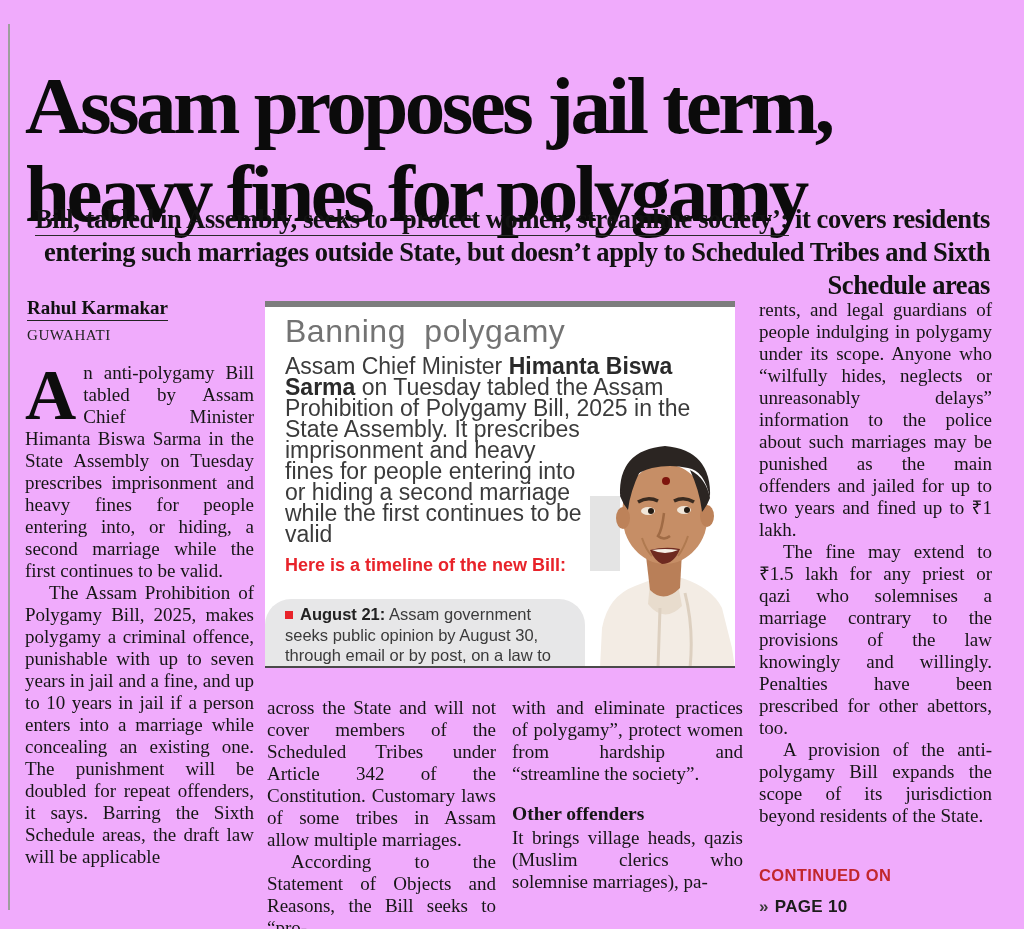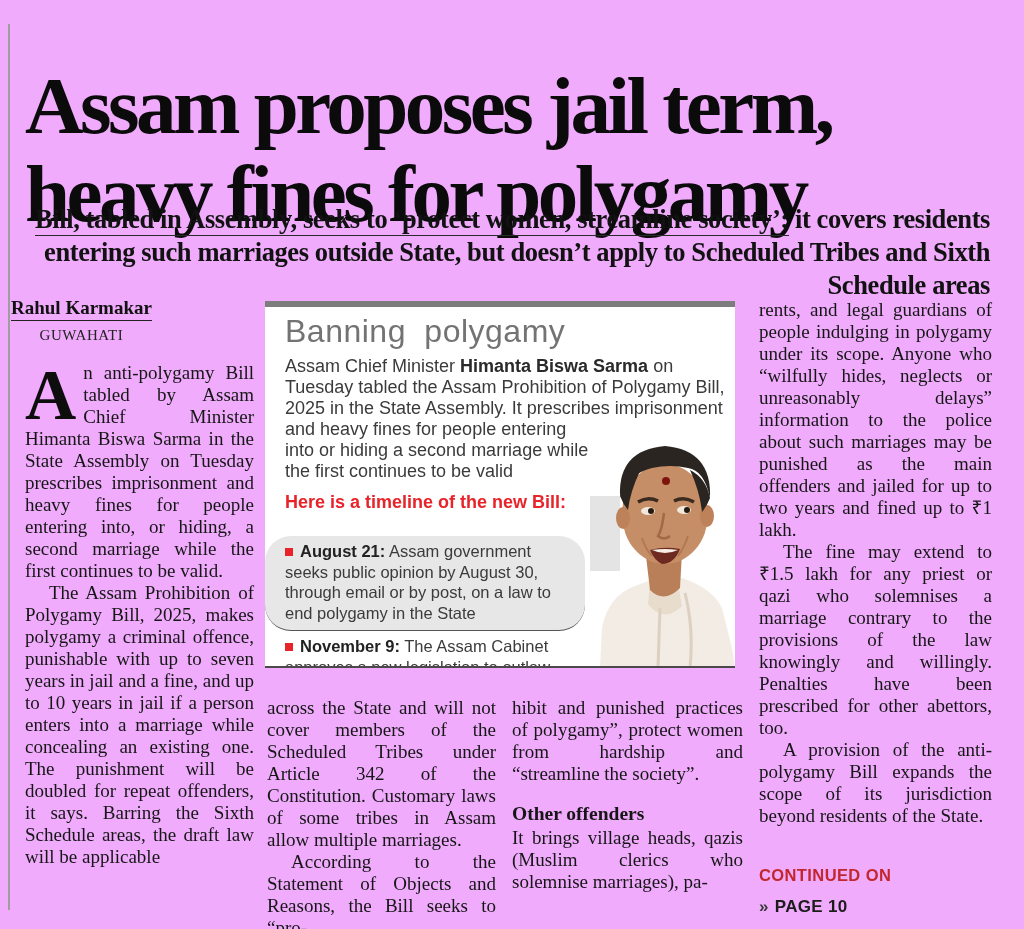--- a/index.html
+++ b/index.html
@@ -9,21 +9,21 @@
 
   
   .headline{position:absolute;left:25px;top:8px;width:995px;
     font-weight:700;font-size:81px;line-height:88px;letter-spacing:-3.5px;color:#0b0b0b;}
   
   .subhead{position:absolute;left:22px;top:203px;width:968px;
     font-weight:700;font-size:26.5px;line-height:33px;letter-spacing:-0.4px;color:#121212;text-align:right;}
   .subhead .u{border-bottom:1.5px solid #2a2a2a;padding-bottom:1px;}
 
   
-  .byline-block{position:absolute;left:11px;top:297px;text-align:center;}
+  .byline-block{position:absolute;left:27px;top:297px;}
   .byline{font-weight:700;font-size:19px;border-bottom:1.6px solid #222;display:inline-block;padding-bottom:1px;color:#111;}
   .dateline{font-size:15px;letter-spacing:0.6px;margin-top:6px;color:#222;}
 
   
   .col{position:absolute;font-size:19px;line-height:22px;text-align:justify;color:#161616;}
   .col p{margin:0;}
   .col p.ind{text-indent:24px;}
   .col1{left:25px;top:362px;width:229px;}
   .col2{left:267px;top:697px;width:229px;}
   .col3{left:512px;top:697px;width:231px;}
@@ -37,21 +37,21 @@
   .jump-page{color:#1c1c1c;font-weight:700;font-size:17px;margin-top:12px;letter-spacing:0.3px;}
   .jump-page .chev{color:#3a3a3a;margin-right:6px;}
 
   
   .infobox{position:absolute;left:265px;top:301px;width:470px;height:367px;background:#fff;
     font-family:"Liberation Sans",sans-serif;border-bottom:2px solid #4a4a4a;box-sizing:border-box;overflow:hidden;}
   .ig-topbar{height:6px;background:#7d7d7d;}
   .photo-float{float:right;width:145px;height:355px;shape-outside:inset(118px 0 0 0);position:relative;}
   .photo-float svg{position:absolute;top:111px;left:0;}
   .ig-title{margin:6px 0 6px 20px;font-size:32px;font-weight:400;color:#737373;letter-spacing:0.5px;word-spacing:9px;}
-  .ig-intro{margin:0 6px 0 20px;font-size:18px;line-height:21px;color:#3b3b3b;}
+  .ig-intro{margin:0 6px 0 20px;font-size:23px;line-height:21px;color:#3b3b3b;}
   .ig-intro b{color:#2a2a2a;}
   .ig-timeline-heading{margin:10px 6px 23px 20px;font-size:18px;font-weight:700;color:#e8232a;}
   .tl-item{width:320px;box-sizing:border-box;padding:5px 8px 7px 20px;font-size:16.5px;line-height:20.5px;color:#3b3b3b;}
   .tl-item b{color:#222;}
   .tl-item.shaded{background:#e7e7e8;}
   .tl-item.b1,.tl-item.b2{border-bottom:1.8px solid #555;border-radius:26px;}
   .bullet{display:inline-block;width:8px;height:8px;background:#e8232a;margin-right:7px;vertical-align:1px;}
 </style>
 </head>
 <body>
@@ -121,21 +121,21 @@
     <div class="tl-item b2"><span class="bullet"></span><b>November 9:</b><span> The Assam Cabinet approves a new legislation to outlaw polygamy</span></div>
 
   </div>
 
   <div class="col col2">
     <p>across the State and will not cover members of the Scheduled Tribes under Article 342 of the Constitution. Customary laws of some tribes in Assam allow multiple marriages.</p>
     <p class="ind">According to the Statement of Objects and Reasons, the Bill seeks to “pro-</p>
   </div>
 
   <div class="col col3">
-    <p>hibit and punished practices of polygamy”, protect women from hardship and “streamline the society”.</p>
+    <p>with and eliminate practices of polygamy”, protect women from hardship and “streamline the society”.</p>
     <p class="subheading">Other offenders</p>
     <p>It brings village heads, qazis (Muslim clerics who solemnise marriages), pa-</p>
   </div>
 
   <div class="col col4">
     <p>rents, and legal guardians of people indulging in polygamy under its scope. Anyone who “wilfully hides, neglects or unreasonably delays” information to the police about such marriages may be punished as the main offenders and jailed for up to two years and fined up to ₹1 lakh.</p>
     <p class="ind">The fine may extend to ₹1.5 lakh for any priest or qazi who solemnises a marriage contrary to the provisions of the law knowingly and willingly. Penalties have been prescribed for other abettors, too.</p>
     <p class="ind">A provision of the anti-polygamy Bill expands the scope of its jurisdiction beyond residents of the State.</p>
   </div>
 

